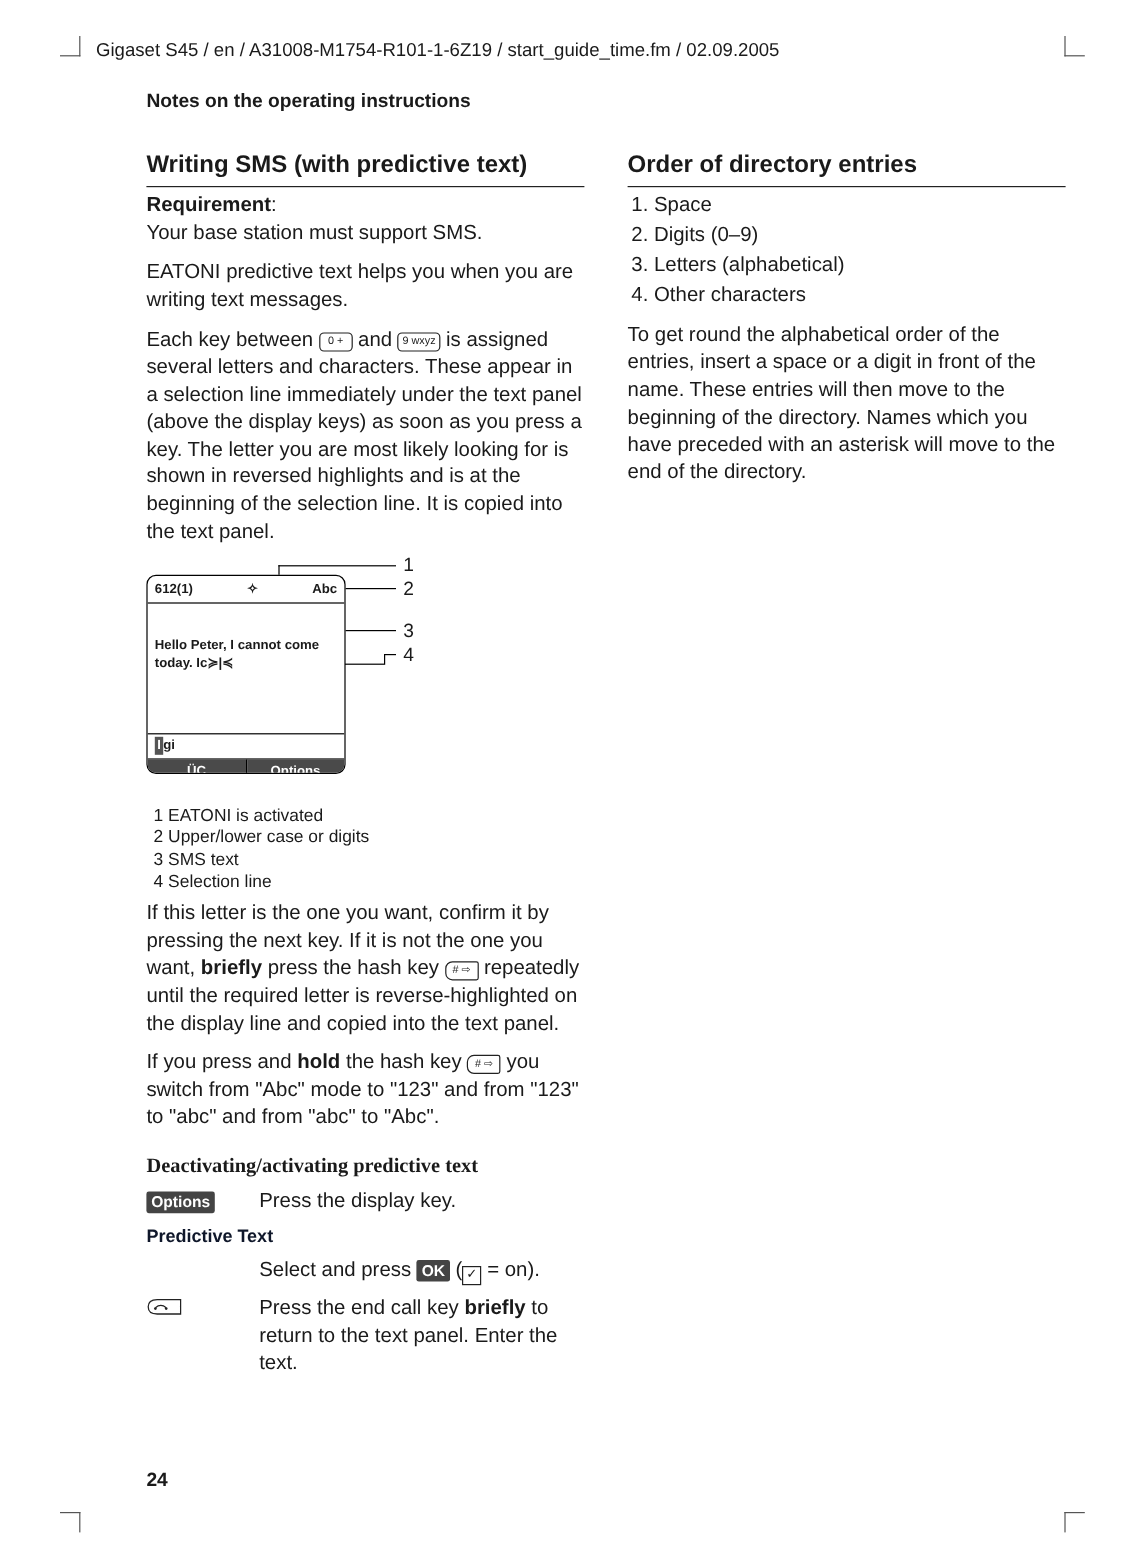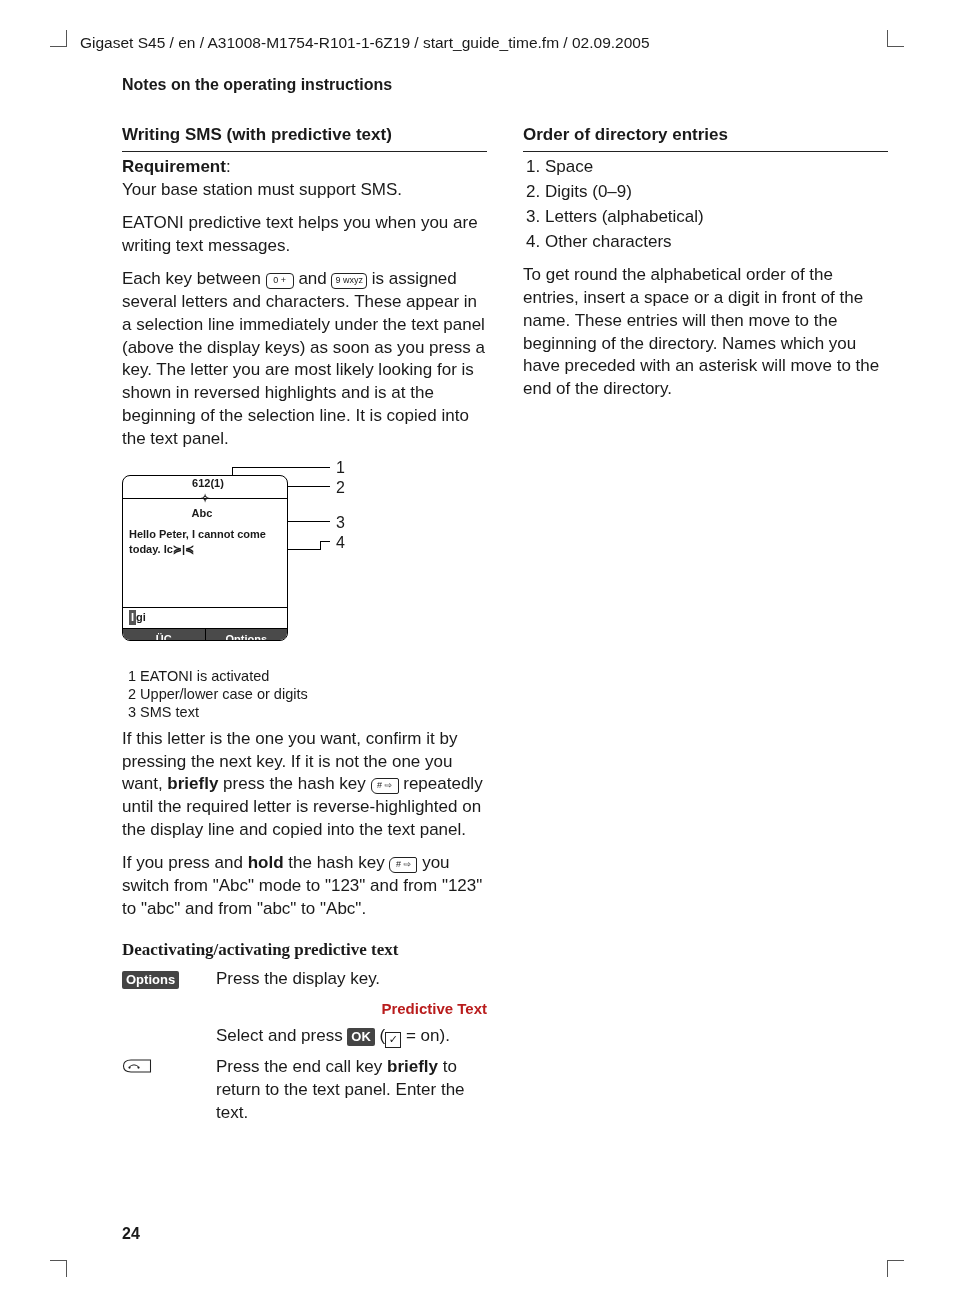--- a/index.html
+++ b/index.html
@@ -48,21 +48,21 @@
     padding: 0 0 0 56px;
   }
   .col {
     flex: 1 1 0;
     font-size: 17px;
     line-height: 1.35;
   }
   h2.col-heading {
     font-family: Arial, sans-serif;
     font-weight: 700;
-    font-size: 17px;
+    font-size: 20px;
     margin: 0 0 4px 0;
     padding-bottom: 4px;
     border-bottom: 1px solid #222;
   }
   h3.sub-heading {
     font-family: Liberation Serif, serif;
     font-weight: 700;
     font-size: 17px;
     margin: 18px 0 6px 0;
   }
@@ -159,21 +159,20 @@
     font-family: Arial, sans-serif;
   }
   .pd-top {
     height: 22px;
     border-bottom: 1px solid #000;
     display: flex;
     align-items: center;
     font-size: 11px;
     font-weight: 700;
     position: relative;
-    flex-direction: column;
   }
   .pd-top .pd-count { padding-left: 6px; flex: 0 0 auto; }
   .pd-top .pd-eatoni {
     flex: 1;
     display: flex;
     justify-content: center;
     font-size: 11px;
   }
   .pd-top .pd-abc { padding-right: 6px; flex: 0 0 auto; }
   .pd-body {
@@ -243,22 +242,21 @@
   .step-left {
     flex: 0 0 80px;
   }
   .step-right {
     flex: 1;
   }
   .menu-label {
     font-family: Arial, sans-serif;
     font-weight: 700;
     font-size: 15px;
-    color: #b91c1c;
-    text-align: right;
+    color: #0f172a;
   }
   .page-num {
     position: absolute;
     left: 122px;
     bottom: 64px;
     font-weight: 700;
     font-size: 16px;
     font-family: Arial, sans-serif;
   }
 </style>
@@ -331,20 +329,21 @@
             <div class="pd-sk pd-sk-left">ÜC</div>
             <div class="pd-sk pd-sk-right">Options</div>
           </div>
         </div>
       </div>
 
       <div class="legend">
         <div>1 EATONI is activated</div>
         <div>2 Upper/lower case or digits</div>
         <div>3 SMS text</div>
+        <div>4 Selection line</div>
       </div>
 
       <p>
         <span>If this letter is the one you want, confirm it by pressing the next key. If it is not the one you want, </span><span class="bold">briefly</span><span> press the hash key </span><span class="hash-key hash-left-round"># ⇨</span><span> repeatedly until the required letter is reverse-highlighted on the display line and copied into the text panel.</span>
       </p>
 
       <p>
         <span>If you press and </span><span class="bold">hold</span><span> the hash key </span><span class="hash-key hash-left-round"># ⇨</span><span> you switch from "Abc" mode to "123" and from "123" to "abc" and from "abc" to "Abc".</span>
       </p>
 

